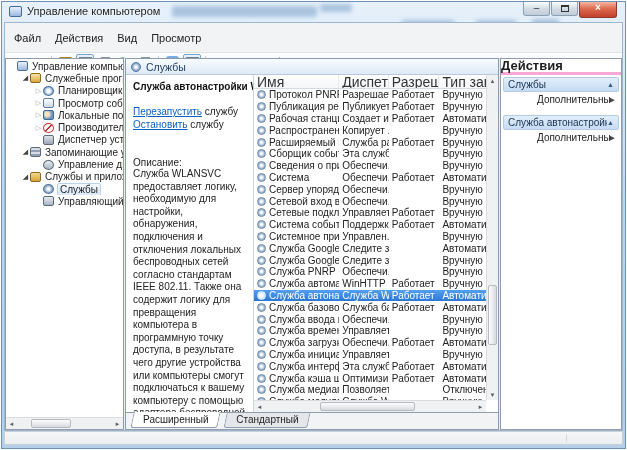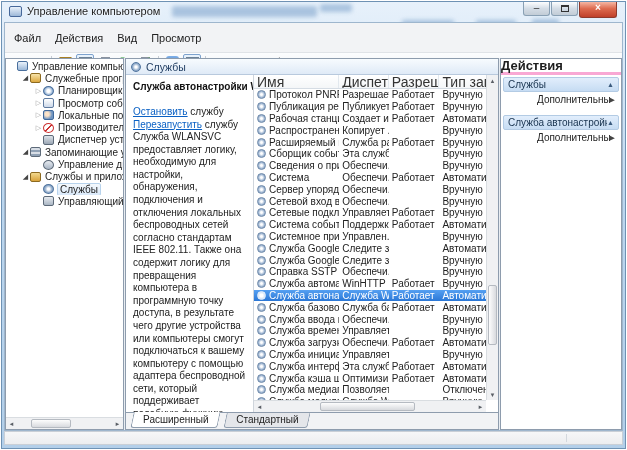--- a/index.html
+++ b/index.html
@@ -266,23 +266,24 @@
 
       <div class="center-panel panel">
         <div class="center-header">
           <span class="gear"></span>
           <span>Службы</span>
         </div>
         <div class="center-body">
           <div class="desc-pane">
             <div class="svc-title">Служба автонастройки WLAN</div>
             <div class="svc-links">
+              <div><span class="link">Перезапустить</span><span> службу</span></div>
               <div><span class="link">Остановить</span><span> службу</span></div>
-              <div><span class="link">Перезапустить</span><span> службу</span></div>
-            </div>
+            </div>
+            <div class="desc-label">Описание:</div>
             <div class="desc-text">Служба WLANSVC предоставляет логику, необходимую для настройки, обнаружения, подключения и отключения локальных беспроводных сетей согласно стандартам IEEE 802.11. Также она содержит логику для превращения компьютера в программную точку доступа, в результате чего другие устройства или компьютеры смогут подключаться к вашему компьютеру с помощью адаптера беспроводной сети, который поддерживает подобную функцию. Остановка или отключение службы WLANSVC приведет к тому, что все адаптеры беспроводных сетей на этом компьютеры станут недоступными из раздела пользовательского интерфейса Windows, отвечающего за управление сетью. Настоятельно рекомендуется запустить и не останавливать службу WLANSVC, если к компьютеру подключен адаптер беспроводной сети.</div>
           </div>
           <div class="list-pane">
             <div class="list-header" id="list-header">
                 <span class="hcell c0">Имя</span>
                 <span class="hcell c1">Диспетчер</span>
                 <span class="hcell c2">Разрешает</span>
                 <span class="hcell c3">Тип запуска</span>
               </div>
             <div class="rows" id="rows">
@@ -417,21 +418,21 @@
                     <span class="rowic"></span>
                     <span>Служба Google U...</span>
                   </span>
                   <span class="cell c1">Следите за...</span>
                   <span class="cell c2"></span>
                   <span class="cell c3">Вручную</span>
                 </div>
                 <div class="srow">
                   <span class="cell c0">
                     <span class="rowic"></span>
-                    <span>Справка SSTP</span>
+                    <span>Служба PNRP</span>
                   </span>
                   <span class="cell c1">Обеспечи...</span>
                   <span class="cell c2"></span>
                   <span class="cell c3">Вручную</span>
                 </div>
                 <div class="srow">
                   <span class="cell c0">
                     <span class="rowic"></span>
                     <span>Служба автомати...</span>
                   </span>

